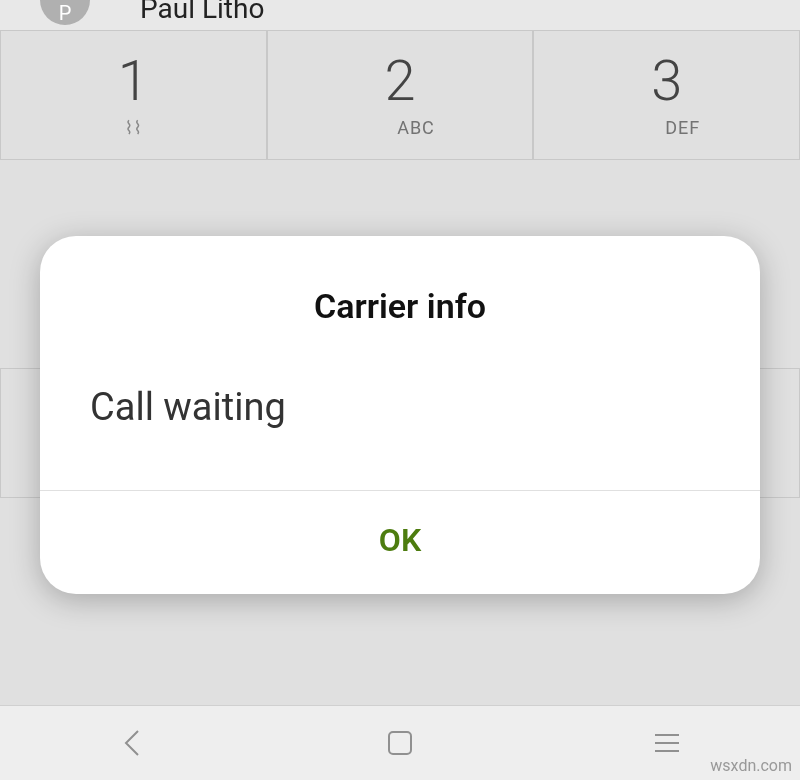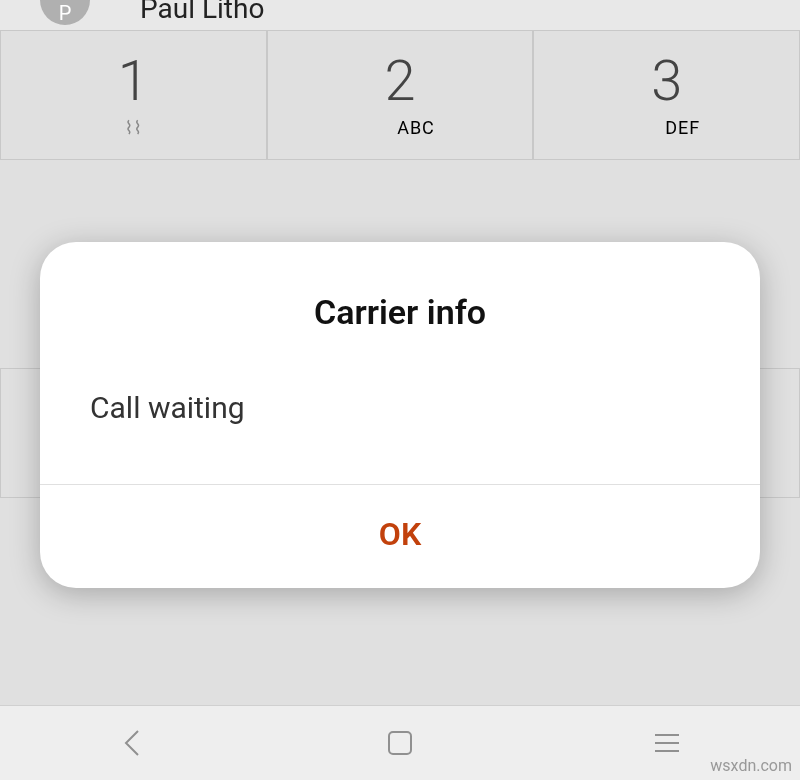--- a/index.html
+++ b/index.html
@@ -64,21 +64,21 @@
       height: 130px;
     }
     .key-digit {
       font-size: 56px;
       font-weight: 300;
       color: #444;
       line-height: 1;
     }
     .key-letters {
       font-size: 18px;
-      color: #000000;
+      color: #737373;
       margin-top: 8px;
       letter-spacing: 1px;
       margin-left: 32px;
     }
     .voicemail {
       font-size: 18px;
       color: #888;
       margin-top: 8px;
     }
     .dialog-overlay {
@@ -101,34 +101,34 @@
       margin-top: 50px;
     }
     .dialog-title {
       font-size: 34px;
       font-weight: 600;
       color: #111;
       text-align: center;
       margin-bottom: 55px;
     }
     .dialog-body {
-      font-size: 30px;
+      font-size: 38px;
       color: #333;
       line-height: 1.4;
       margin-bottom: 55px;
       padding: 0 5px;
     }
     .dialog-footer {
       border-top: 1px solid #e0e0e0;
       margin: 0 -45px;
       padding: 30px 0 35px 0;
       text-align: center;
     }
     .dialog-ok {
-      color: #c2410c;
+      color: #4d7c0f;
       font-size: 32px;
       font-weight: 600;
       background: none;
       border: none;
       cursor: pointer;
     }
     .nav-bar {
       position: absolute;
       bottom: 0;
       left: 0;

